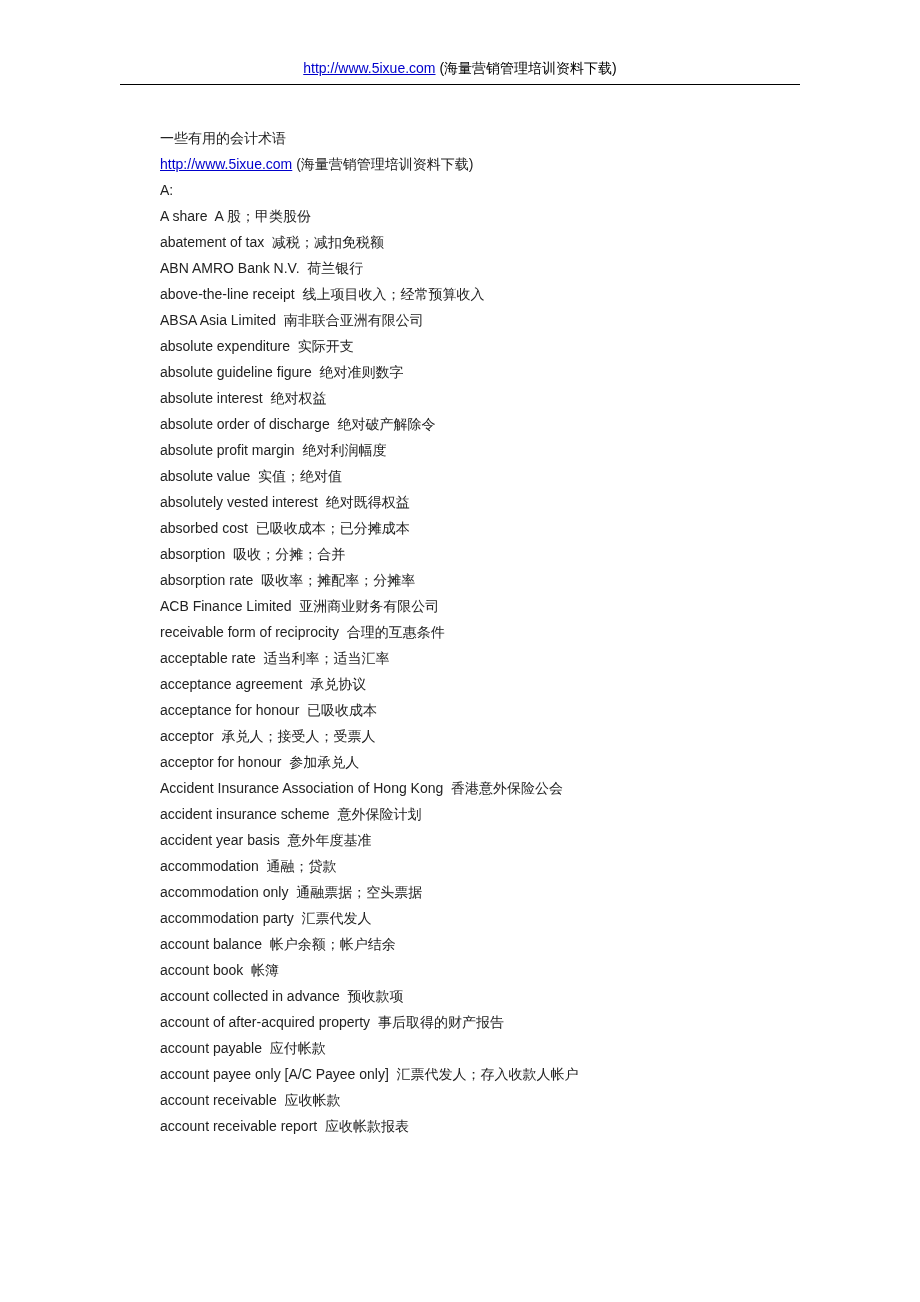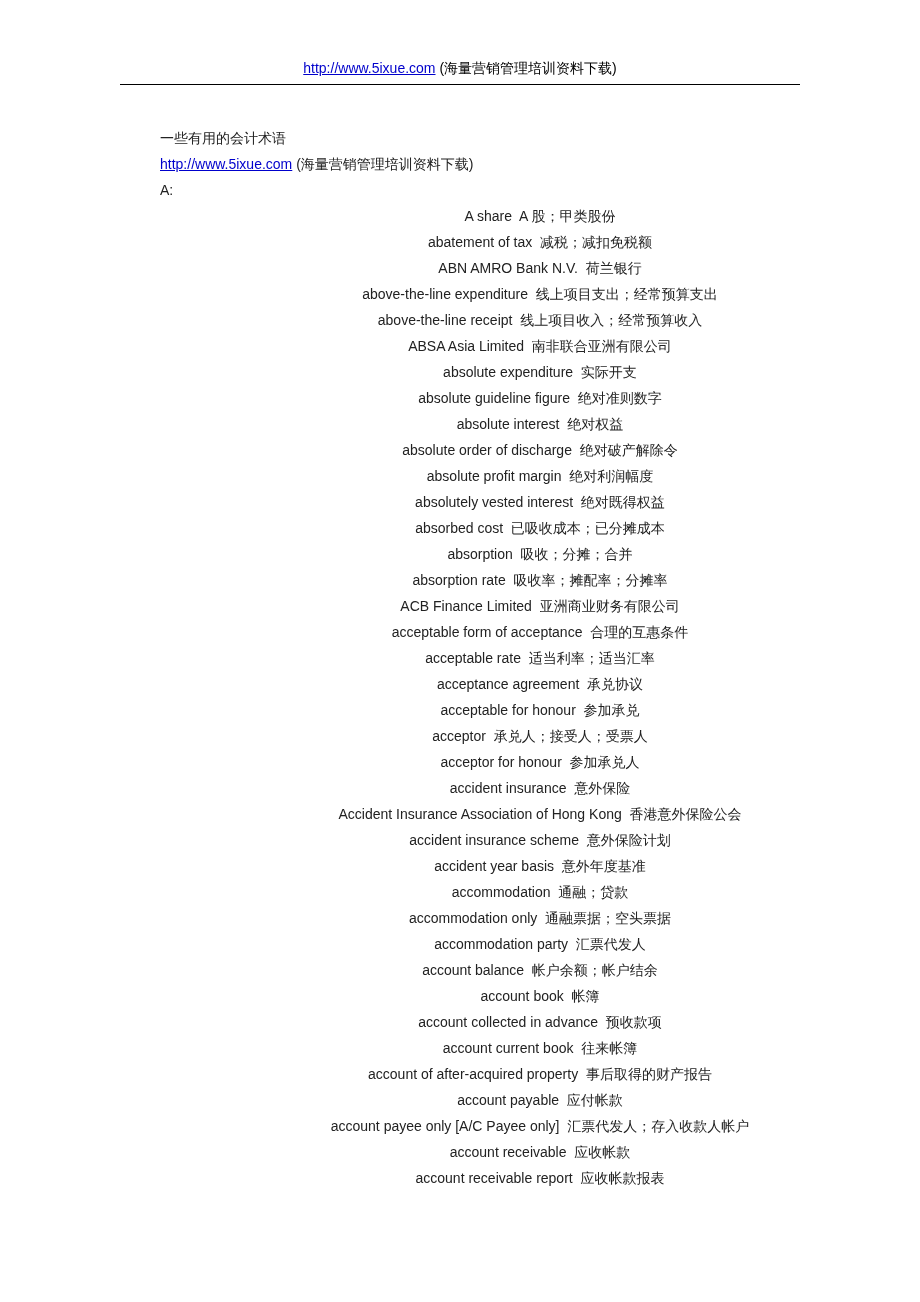--- a/index.html
+++ b/index.html
@@ -33,21 +33,20 @@
   }
   .content .title-line {
     color: #222;
   }
   .content .link-line a {
     color: #0000cc;
     text-decoration: underline;
   }
   .content .entry {
     white-space: pre;
-    text-align: center;
   }
 </style>
 </head>
 <body>
 
 <div class="page">
 
   <div class="header">
     <a href="#">http://www.5ixue.com</a><span> (海量营销管理培训资料下载)</span>
   </div>
@@ -55,50 +54,48 @@
   <div class="content">
     <div class="title-line">一些有用的会计术语</div>
     <div class="link-line">
       <a href="#">http://www.5ixue.com</a><span> (海量营销管理培训资料下载)</span>
     </div>
     <div>A:</div>
     <div id="entries">
         <div class="entry">A share  A 股；甲类股份</div>
         <div class="entry">abatement of tax  减税；减扣免税额</div>
         <div class="entry">ABN AMRO Bank N.V.  荷兰银行</div>
-        <div class="entry">above-the-line expenditure  线上项目支出；经常预算支出</div>
         <div class="entry">above-the-line receipt  线上项目收入；经常预算收入</div>
         <div class="entry">ABSA Asia Limited  南非联合亚洲有限公司</div>
         <div class="entry">absolute expenditure  实际开支</div>
         <div class="entry">absolute guideline figure  绝对准则数字</div>
         <div class="entry">absolute interest  绝对权益</div>
         <div class="entry">absolute order of discharge  绝对破产解除令</div>
         <div class="entry">absolute profit margin  绝对利润幅度</div>
+        <div class="entry">absolute value  实值；绝对值</div>
         <div class="entry">absolutely vested interest  绝对既得权益</div>
         <div class="entry">absorbed cost  已吸收成本；已分摊成本</div>
         <div class="entry">absorption  吸收；分摊；合并</div>
         <div class="entry">absorption rate  吸收率；摊配率；分摊率</div>
         <div class="entry">ACB Finance Limited  亚洲商业财务有限公司</div>
-        <div class="entry">acceptable form of acceptance  合理的互惠条件</div>
+        <div class="entry">receivable form of reciprocity  合理的互惠条件</div>
         <div class="entry">acceptable rate  适当利率；适当汇率</div>
         <div class="entry">acceptance agreement  承兑协议</div>
-        <div class="entry">acceptable for honour  参加承兑</div>
+        <div class="entry">acceptance for honour  已吸收成本</div>
         <div class="entry">acceptor  承兑人；接受人；受票人</div>
         <div class="entry">acceptor for honour  参加承兑人</div>
-        <div class="entry">accident insurance  意外保险</div>
         <div class="entry">Accident Insurance Association of Hong Kong  香港意外保险公会</div>
         <div class="entry">accident insurance scheme  意外保险计划</div>
         <div class="entry">accident year basis  意外年度基准</div>
         <div class="entry">accommodation  通融；贷款</div>
         <div class="entry">accommodation only  通融票据；空头票据</div>
         <div class="entry">accommodation party  汇票代发人</div>
         <div class="entry">account balance  帐户余额；帐户结余</div>
         <div class="entry">account book  帐簿</div>
         <div class="entry">account collected in advance  预收款项</div>
-        <div class="entry">account current book  往来帐簿</div>
         <div class="entry">account of after-acquired property  事后取得的财产报告</div>
         <div class="entry">account payable  应付帐款</div>
         <div class="entry">account payee only [A/C Payee only]  汇票代发人；存入收款人帐户</div>
         <div class="entry">account receivable  应收帐款</div>
         <div class="entry">account receivable report  应收帐款报表</div>
       </div>
   </div>
 
 </div>
 

